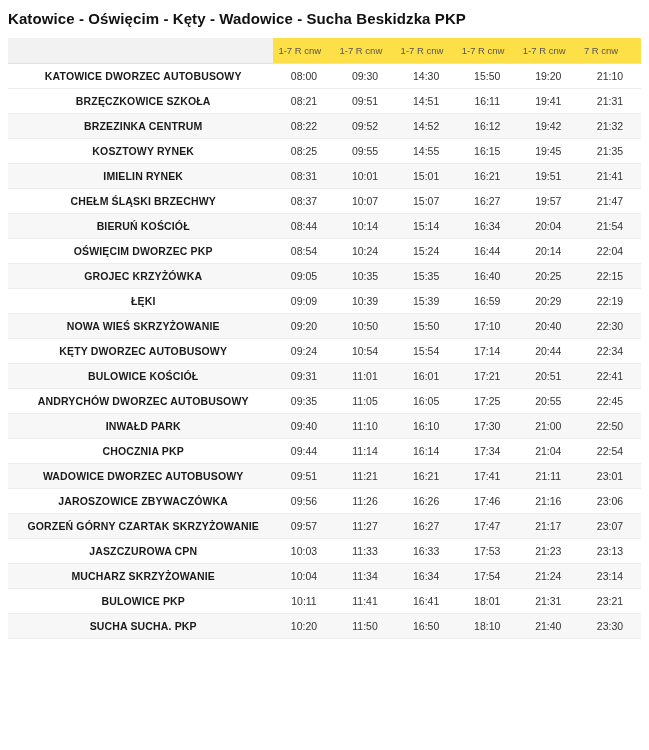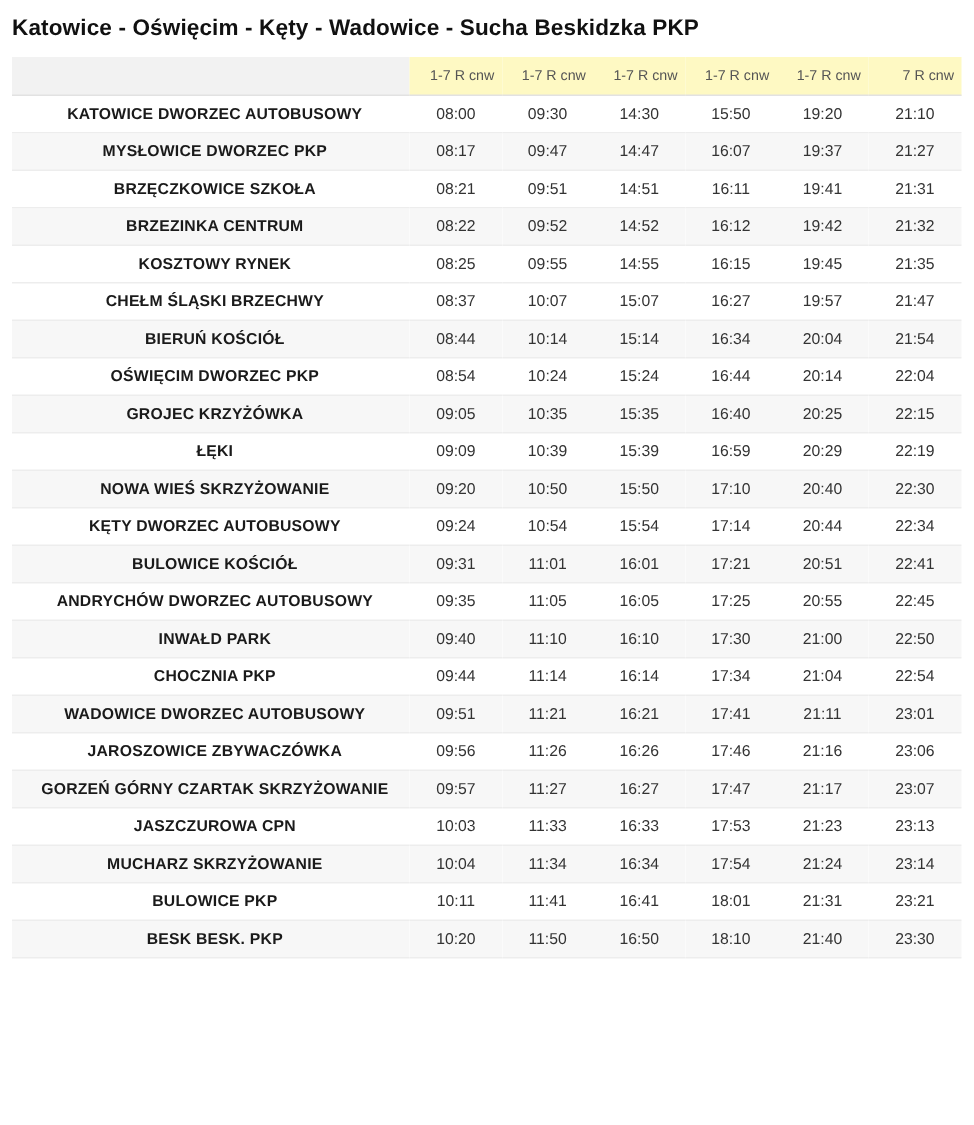--- a/index.html
+++ b/index.html
@@ -32,23 +32,23 @@
     table-layout: fixed;
   }
   table.timetable col.stop-col { width: 265px; }
   table.timetable col.time-col { width: 61px; }
   table.timetable col.time-col-last { width: 62px; }
 
   thead th {
     font-size: 9.5px;
     font-weight: normal;
     color: #555555;
-    text-align: right;
+    text-align: left;
     padding: 7px 5px 7px 5px;
-    background: #fef9c3;
+    background: #fde047;
     border-bottom: 1px solid #e2e2e2;
     white-space: nowrap;
   }
   thead th.stop-head {
     background: #f2f2f2;
     text-align: left;
   }
   tbody td {
     font-size: 10.5px;
     padding: 6px 5px 6px 5px;
@@ -104,29 +104,20 @@
     <tbody>
       <tr class="odd">
         <td class="stop">KATOWICE DWORZEC AUTOBUSOWY</td>
         <td class="time">08:00</td>
         <td class="time">09:30</td>
         <td class="time">14:30</td>
         <td class="time">15:50</td>
         <td class="time">19:20</td>
         <td class="time">21:10</td>
       </tr>
-      <tr class="even">
-        <td class="stop">MYSŁOWICE DWORZEC PKP</td>
-        <td class="time">08:17</td>
-        <td class="time">09:47</td>
-        <td class="time">14:47</td>
-        <td class="time">16:07</td>
-        <td class="time">19:37</td>
-        <td class="time">21:27</td>
-      </tr>
       <tr class="odd">
         <td class="stop">BRZĘCZKOWICE SZKOŁA</td>
         <td class="time">08:21</td>
         <td class="time">09:51</td>
         <td class="time">14:51</td>
         <td class="time">16:11</td>
         <td class="time">19:41</td>
         <td class="time">21:31</td>
       </tr>
       <tr class="even">
@@ -140,20 +131,29 @@
       </tr>
       <tr class="odd">
         <td class="stop">KOSZTOWY RYNEK</td>
         <td class="time">08:25</td>
         <td class="time">09:55</td>
         <td class="time">14:55</td>
         <td class="time">16:15</td>
         <td class="time">19:45</td>
         <td class="time">21:35</td>
       </tr>
+      <tr class="even">
+        <td class="stop">IMIELIN RYNEK</td>
+        <td class="time">08:31</td>
+        <td class="time">10:01</td>
+        <td class="time">15:01</td>
+        <td class="time">16:21</td>
+        <td class="time">19:51</td>
+        <td class="time">21:41</td>
+      </tr>
       <tr class="odd">
         <td class="stop">CHEŁM ŚLĄSKI BRZECHWY</td>
         <td class="time">08:37</td>
         <td class="time">10:07</td>
         <td class="time">15:07</td>
         <td class="time">16:27</td>
         <td class="time">19:57</td>
         <td class="time">21:47</td>
       </tr>
       <tr class="even">
@@ -294,21 +294,21 @@
       <tr class="odd">
         <td class="stop">BULOWICE PKP</td>
         <td class="time">10:11</td>
         <td class="time">11:41</td>
         <td class="time">16:41</td>
         <td class="time">18:01</td>
         <td class="time">21:31</td>
         <td class="time">23:21</td>
       </tr>
       <tr class="even">
-        <td class="stop">BESK BESK. PKP</td>
+        <td class="stop">SUCHA SUCHA. PKP</td>
         <td class="time">10:20</td>
         <td class="time">11:50</td>
         <td class="time">16:50</td>
         <td class="time">18:10</td>
         <td class="time">21:40</td>
         <td class="time">23:30</td>
       </tr>
     </tbody>
   </table>
 

